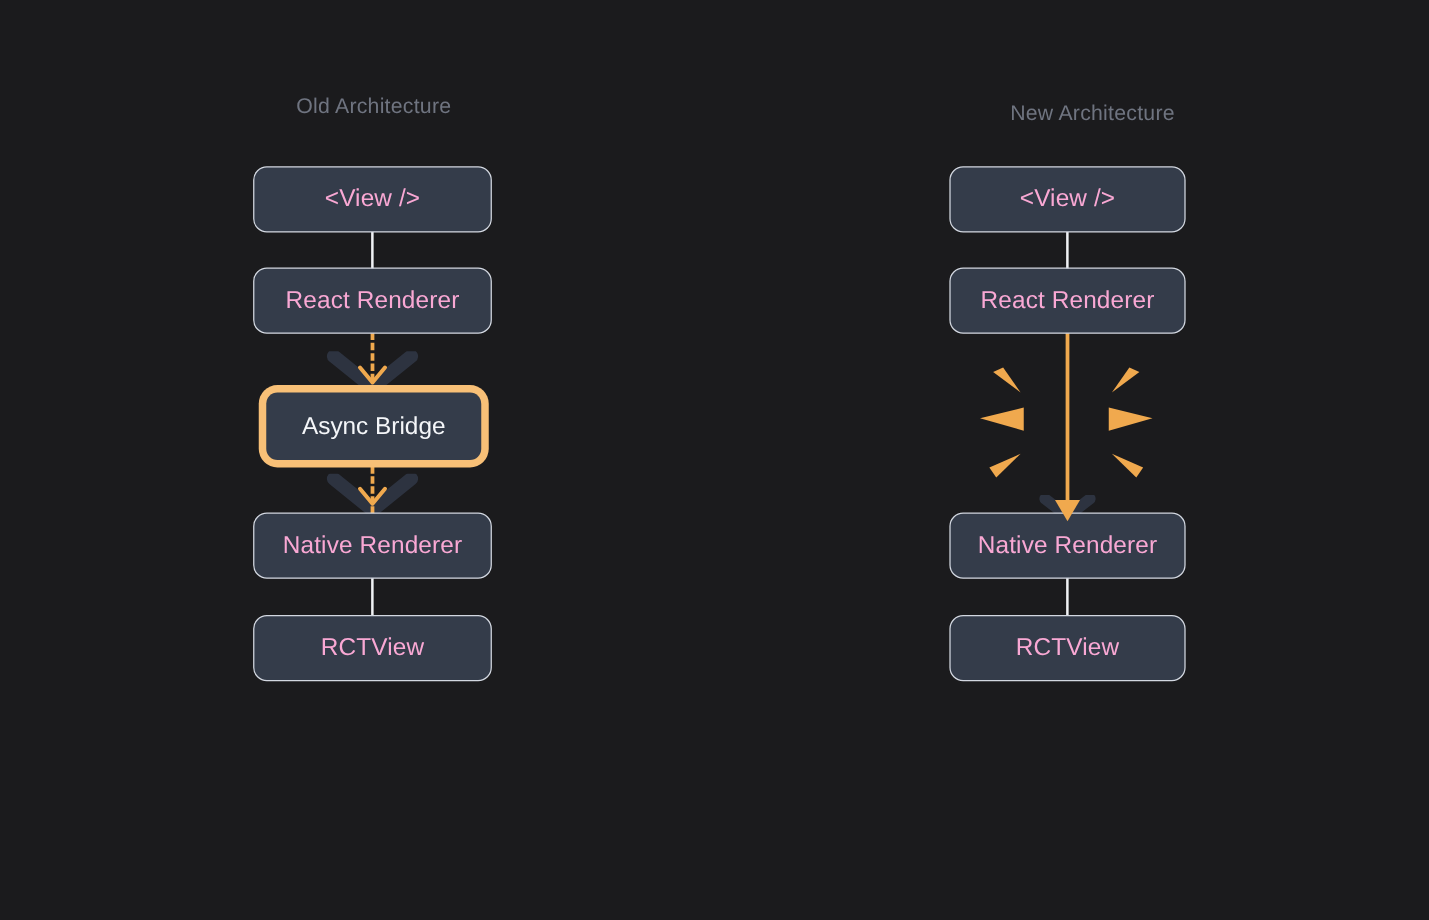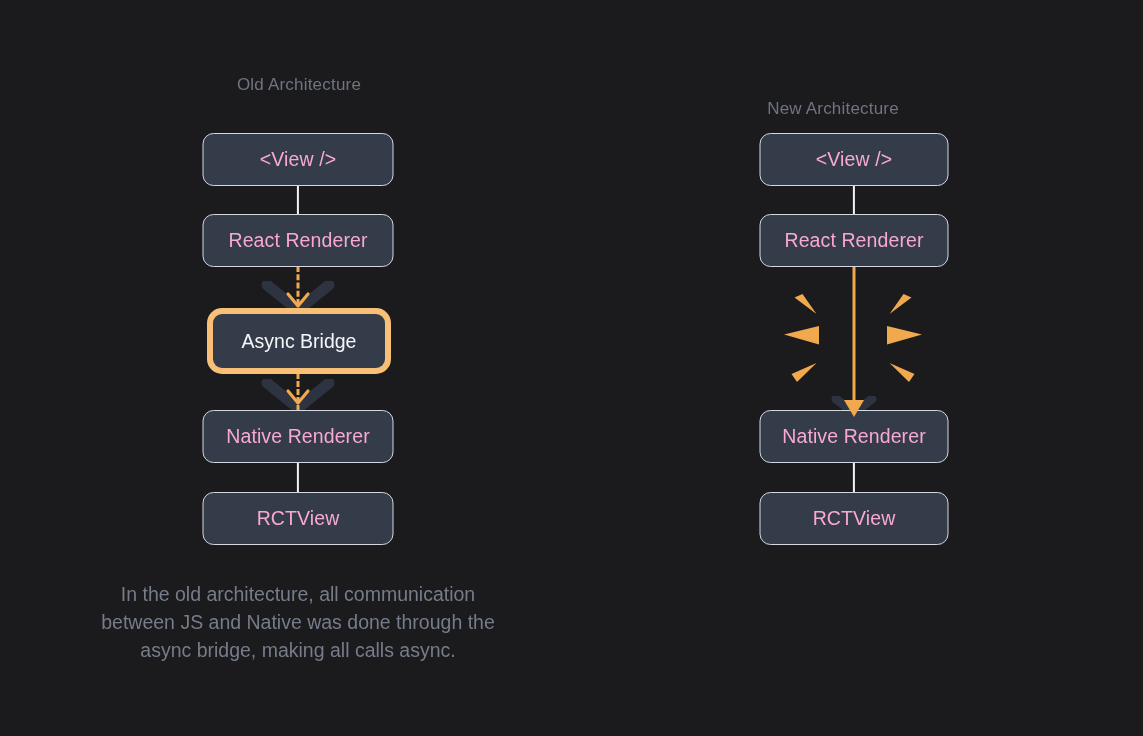--- a/index.html
+++ b/index.html
@@ -27,21 +27,21 @@
   .col-title {
     position: absolute;
     text-align: center;
     color: #6f7480;
     font-size: 17px;
     letter-spacing: 0.2px;
     white-space: nowrap;
     transform: translateX(-50%);
   }
   #title-old { left: 299px; top: 75px; }
-  #title-new { left: 833px; top: 81px; margin-top: 18px; }
+  #title-new { left: 874px; top: 81px; }
 
   
   .node {
     position: absolute;
     box-sizing: border-box;
     background: #343c4a;
     border: 1.6px solid #d3d8e1;
     border-radius: 11px;
     color: #f9a8d4;
     font-size: 19.5px;
@@ -185,21 +185,20 @@
   <svg class="arrowhead-sm" style="left:298px; top:388px;" width="26" height="20" viewBox="0 0 26 20">
     <path d="M3 3 L13 15 L23 3" fill="none" stroke="#f0a94e" stroke-width="3.2" stroke-linecap="round" stroke-linejoin="round"></path>
   </svg>
 
   <div class="node" id="old-node-native-renderer" style="left:298px; top:410px; width:191px; height:53px;">Native Renderer</div>
 
   <div class="connector" style="left:298px; top:461px; height:33px;"></div>
 
   <div class="node" id="old-node-rctview" style="left:298px; top:492px; width:191px; height:53px;">RCTView</div>
 
-  <div class="caption" id="caption-old">In the old architecture, all communication between JS and Native was done through the async bridge, making all calls async.</div>
 
   <div class="connector" style="left:854px; top:184px; height:33px;"></div>
 
   <div class="node" id="new-node-view" style="left:854px; top:133px; width:189px; height:53px;">&lt;View /&gt;</div>
 
   <div class="node" id="new-node-react-renderer" style="left:854px; top:214px; width:189px; height:53px;">React Renderer</div>
 
   <div class="solid-line" style="left:854px; top:260px; height:150px;"></div>
   <svg class="chev" style="left:854px; top:396px;" width="46" height="22" viewBox="0 0 46 22">
     <path d="M5 3 L23 17 L41 3" fill="none" stroke="#2d3340" stroke-width="9" stroke-linecap="round" stroke-linejoin="round"></path>

